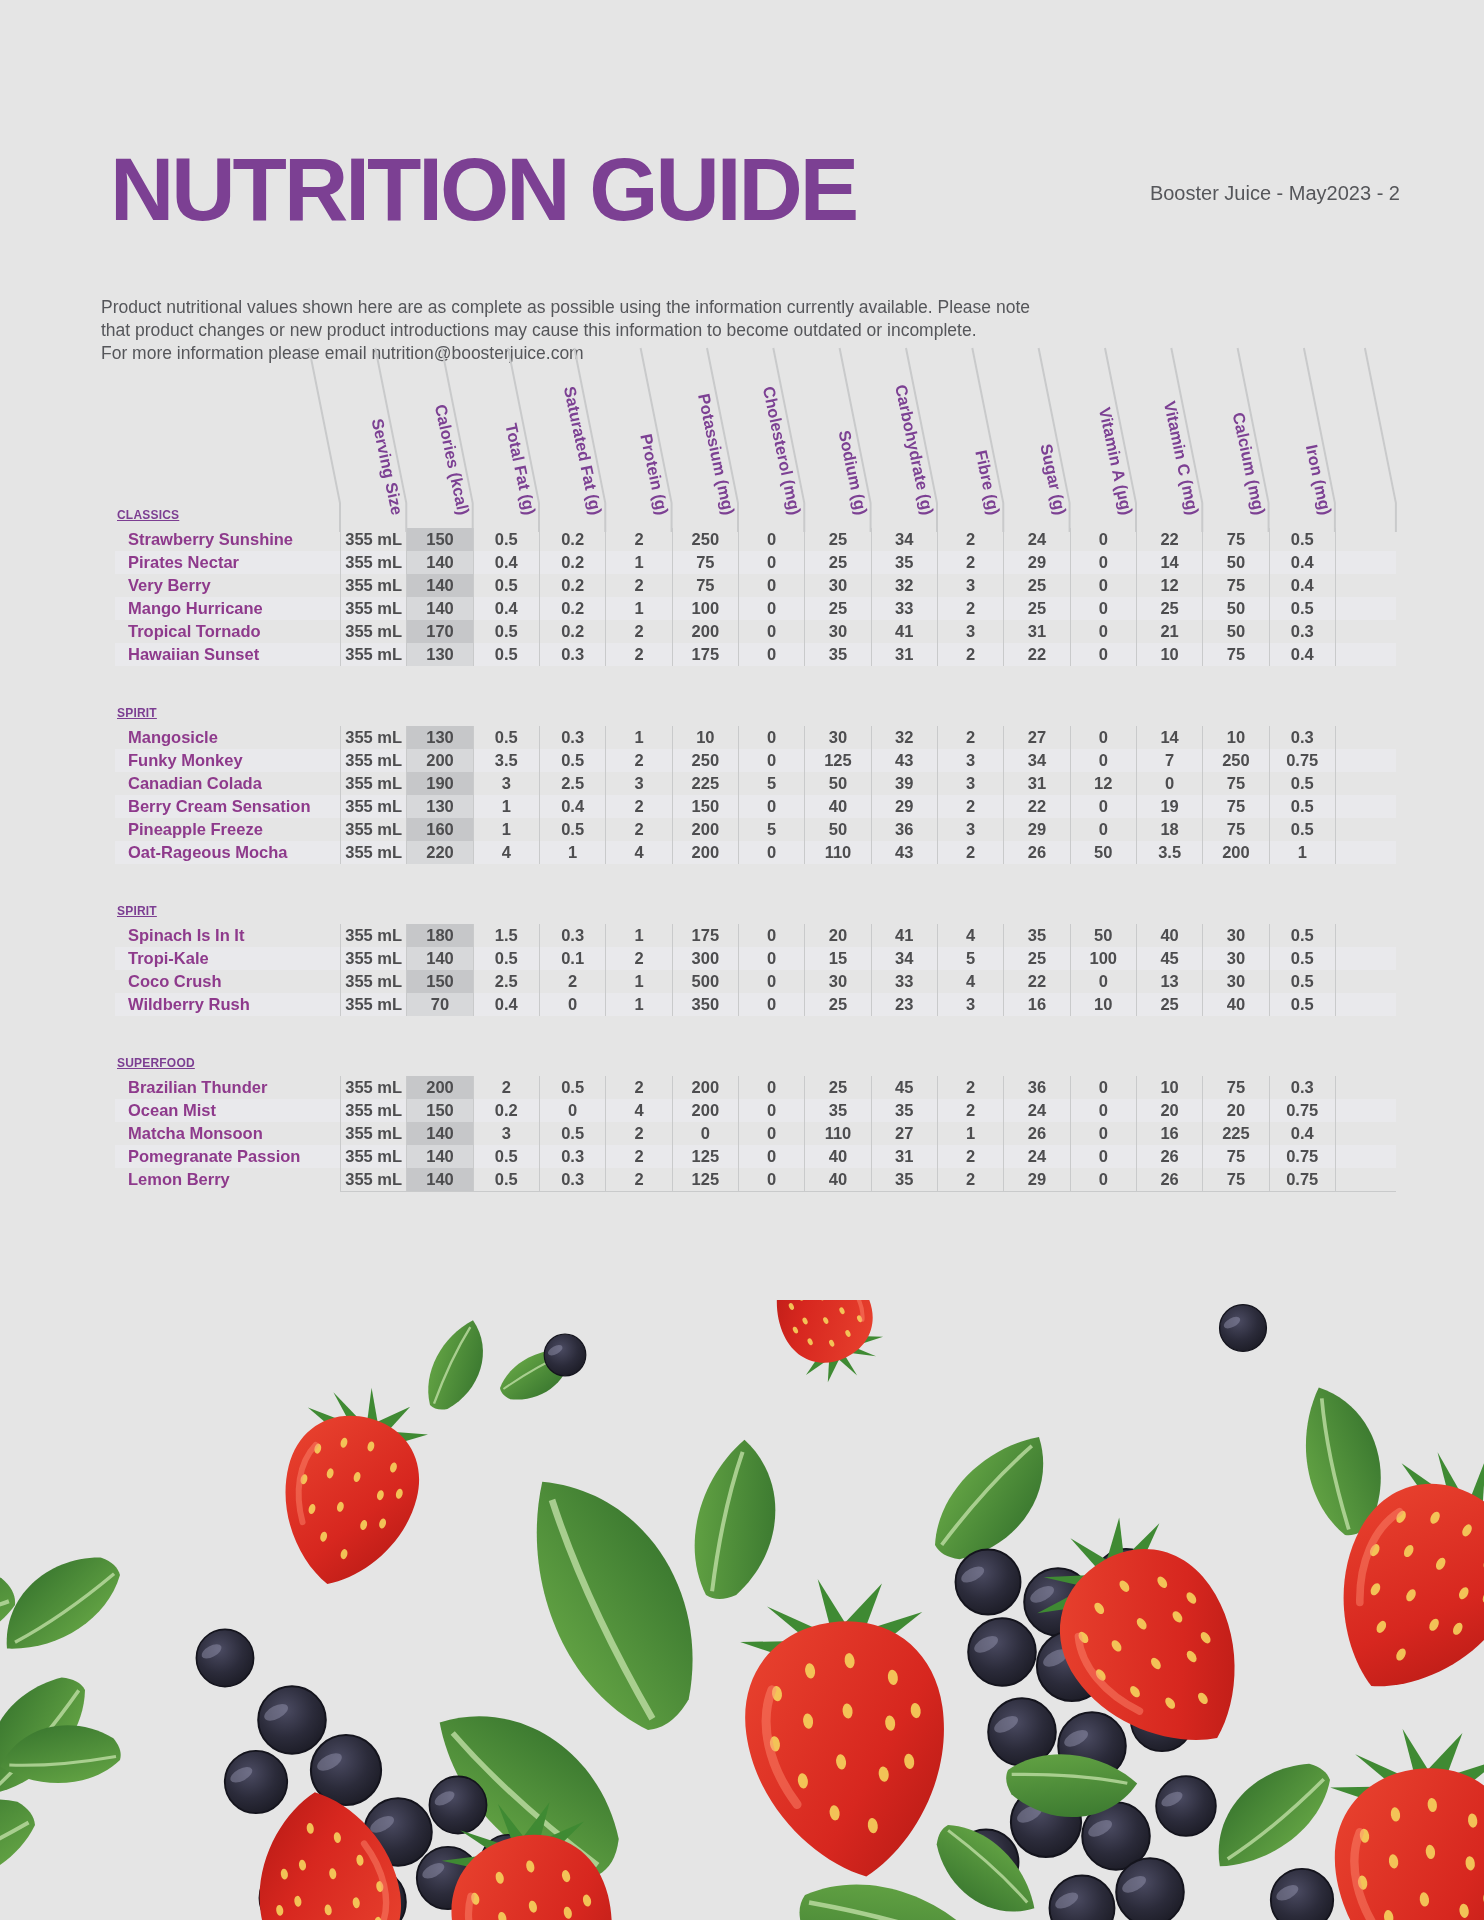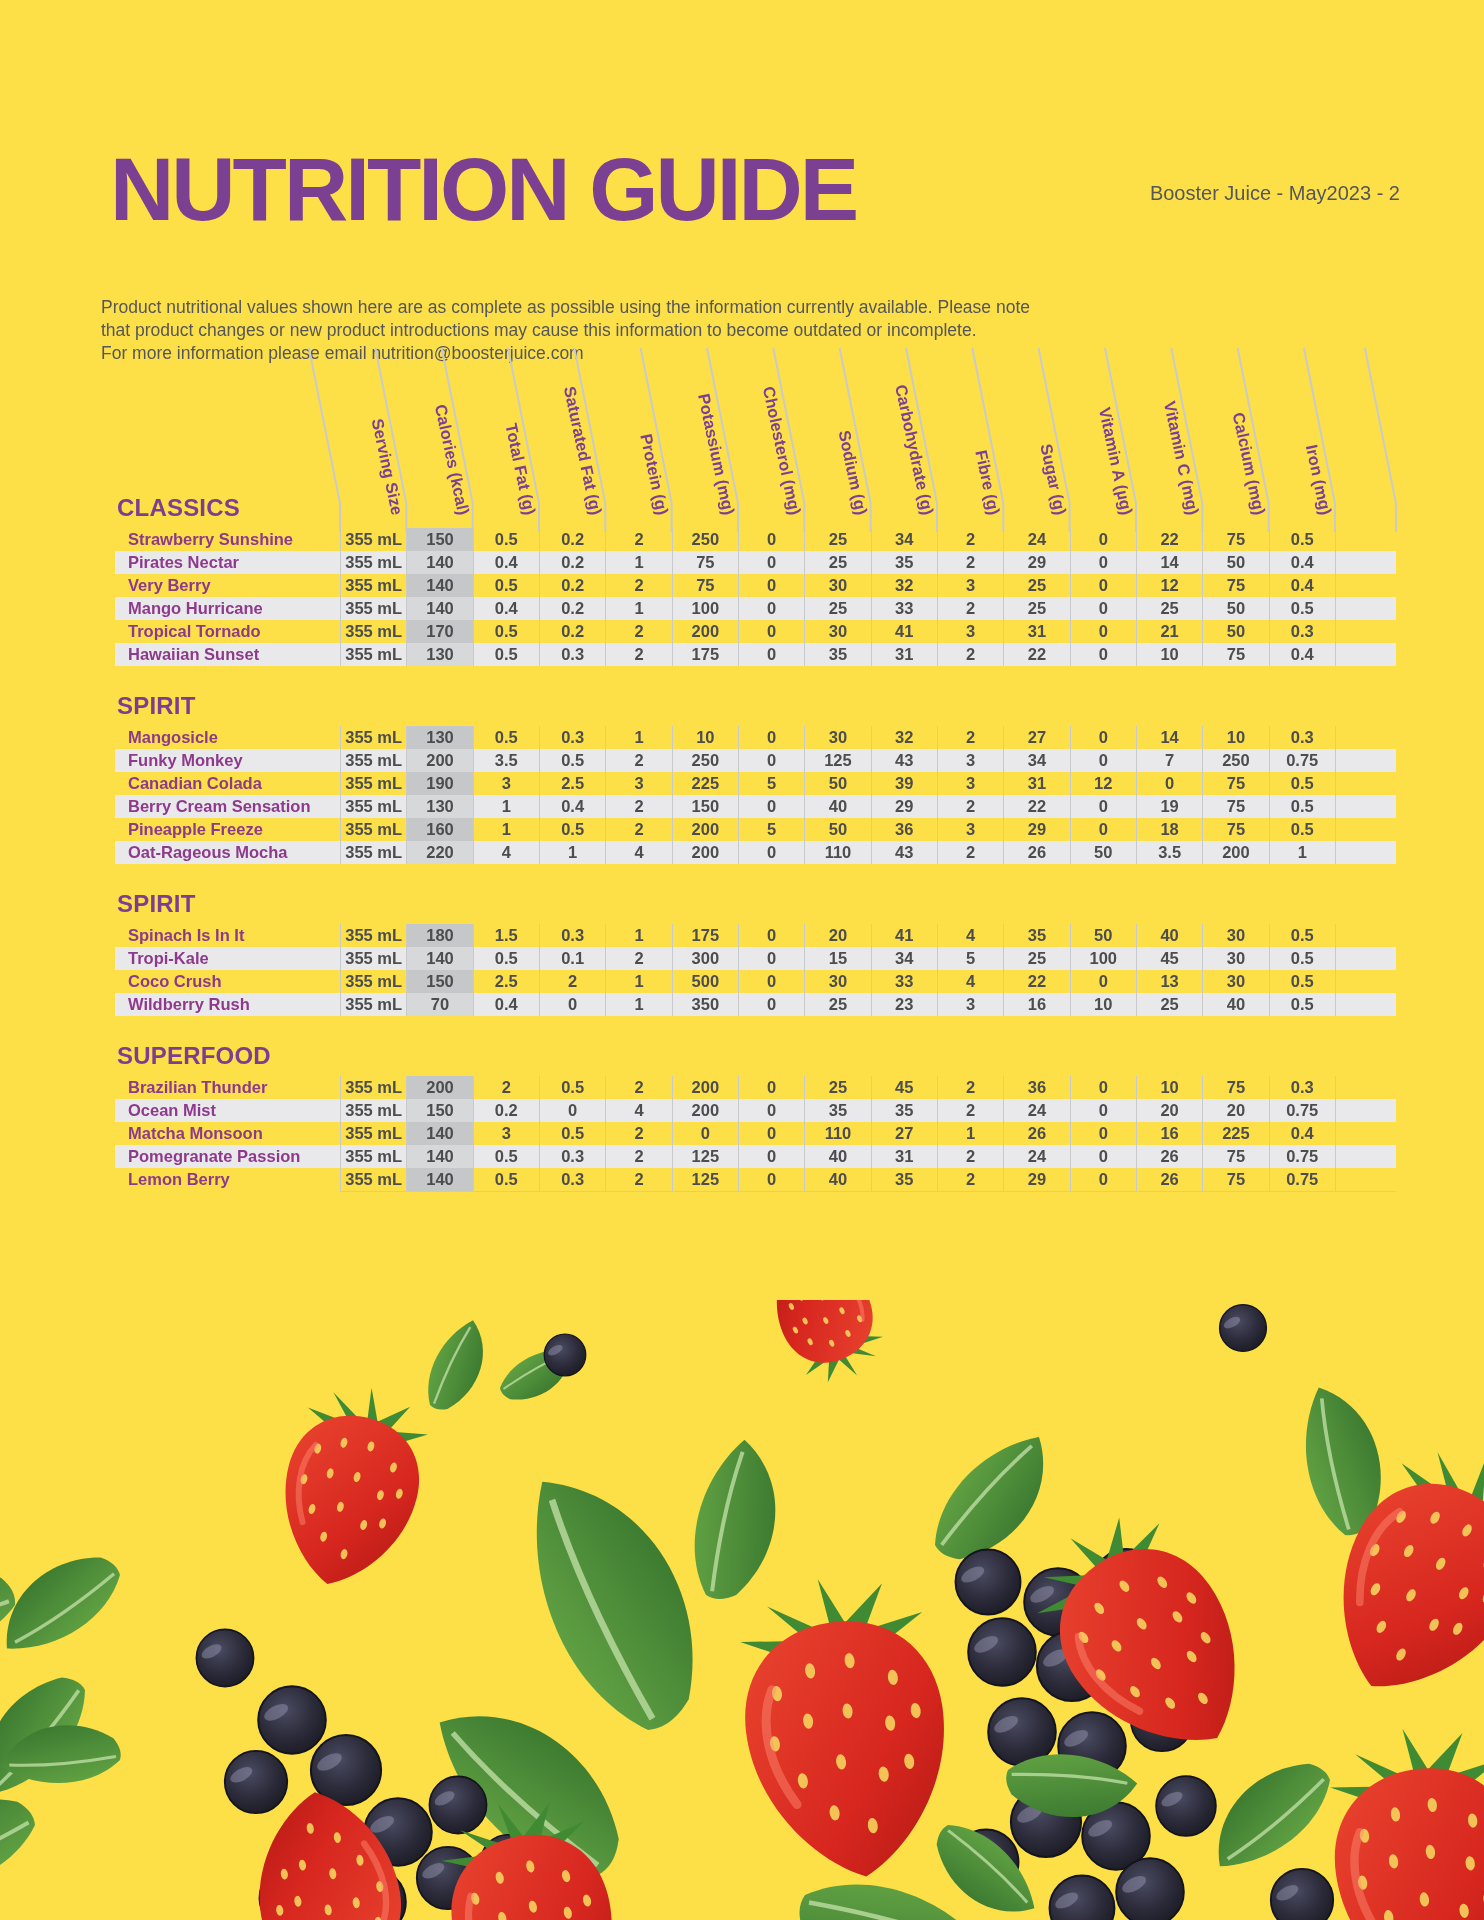--- a/index.html
+++ b/index.html
@@ -1,16 +1,16 @@
 <!DOCTYPE html>
 <html><head>
 <meta charset="utf-8">
 <style>
   html,body{margin:0;padding:0;background:#ffffff;}
-  #page{position:relative;width:1484px;height:1920px;background:#fde047;overflow:hidden;
+  #page{position:relative;width:1484px;height:1920px;background:#e5e5e5;overflow:hidden;
         font-family:"Liberation Sans","DejaVu Sans",sans-serif;}
 
   
   #main-title{position:absolute;left:110px;top:138px;font-size:89px;font-weight:bold;
       letter-spacing:-3px;color:#7c4093;white-space:nowrap;}
   #edition{position:absolute;left:1090px;top:182px;width:310px;text-align:right;
       font-size:20px;color:#55565a;}
   #intro{position:absolute;left:101px;top:296px;font-size:17.5px;line-height:1.32;color:#55565a;}
 
   
@@ -27,22 +27,22 @@
       grid-template-columns:225px repeat(15,66.33px) 1fr;}
   .cell{height:23px;line-height:23px;font-size:16.5px;font-weight:bold;color:#4d4d4f;
       text-align:center;box-sizing:border-box;}
   .cell.name{text-align:left;padding-left:13px;color:#8e3a8c;white-space:nowrap;}
   .cell.vline{border-left:1.5px solid #c9cacb;}
   .cell.striped{background:#e9e9ec;}
   .cell.cal{background:#c6c7c9;}
   .cell.cal.striped{background:#d7d8da;}
   .band{height:60px;box-sizing:border-box;}
   .band.first{height:66px;}
-  .band.heading{display:flex;align-items:flex-end;padding:0 0 6px 2px;font-size:24px;
-      font-weight:bold;color:#7c3e92;letter-spacing:0.2px;}
+  .band.heading{display:flex;align-items:flex-end;padding:0 0 6px 2px;font-size:12px;
+      font-weight:bold;color:#7c3e92;letter-spacing:0.2px;text-decoration:underline;}
   #table-bottom-line{position:absolute;left:340px;top:1191px;width:1056px;height:0;
       border-top:1.5px solid #c9cacb;}
 
   
   #fruit-photo{position:absolute;left:0;top:1300px;}
 </style>
 </head>
 <body>
 <div id="page">
 

